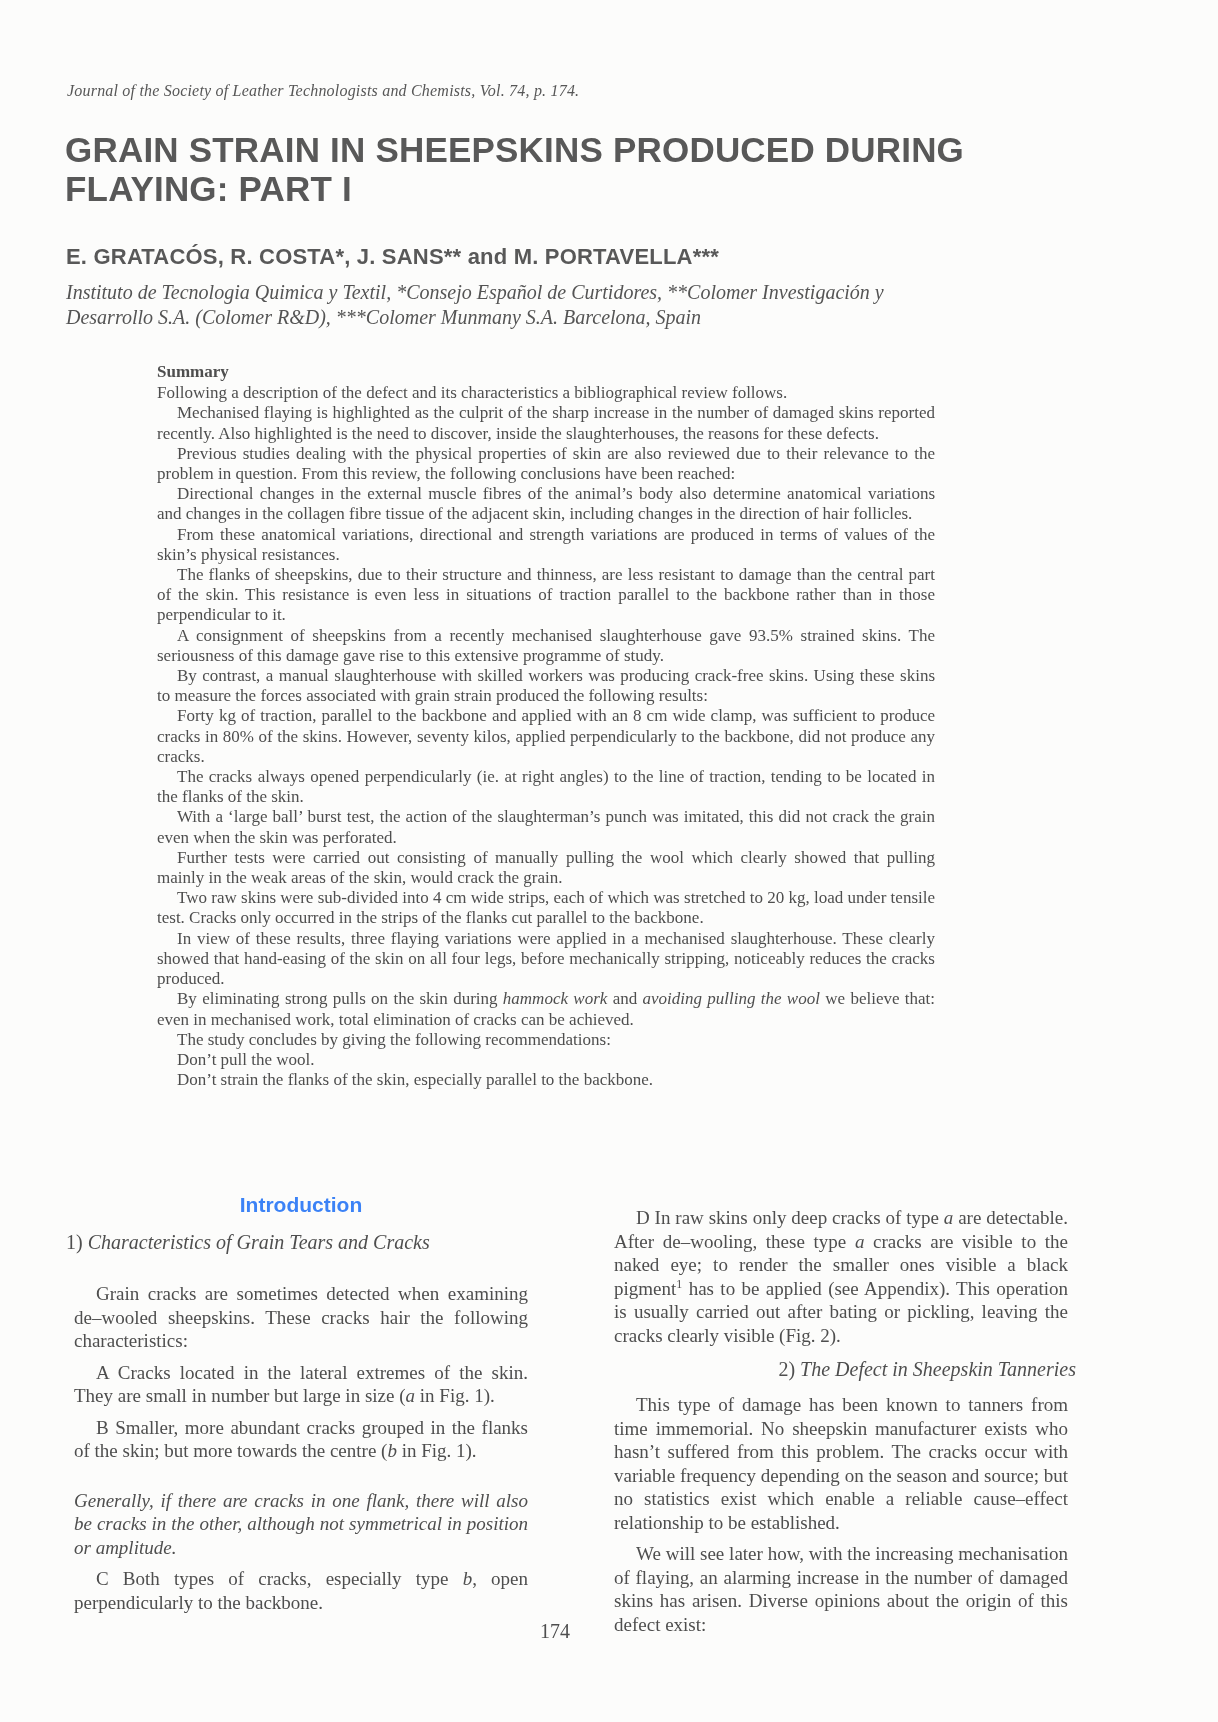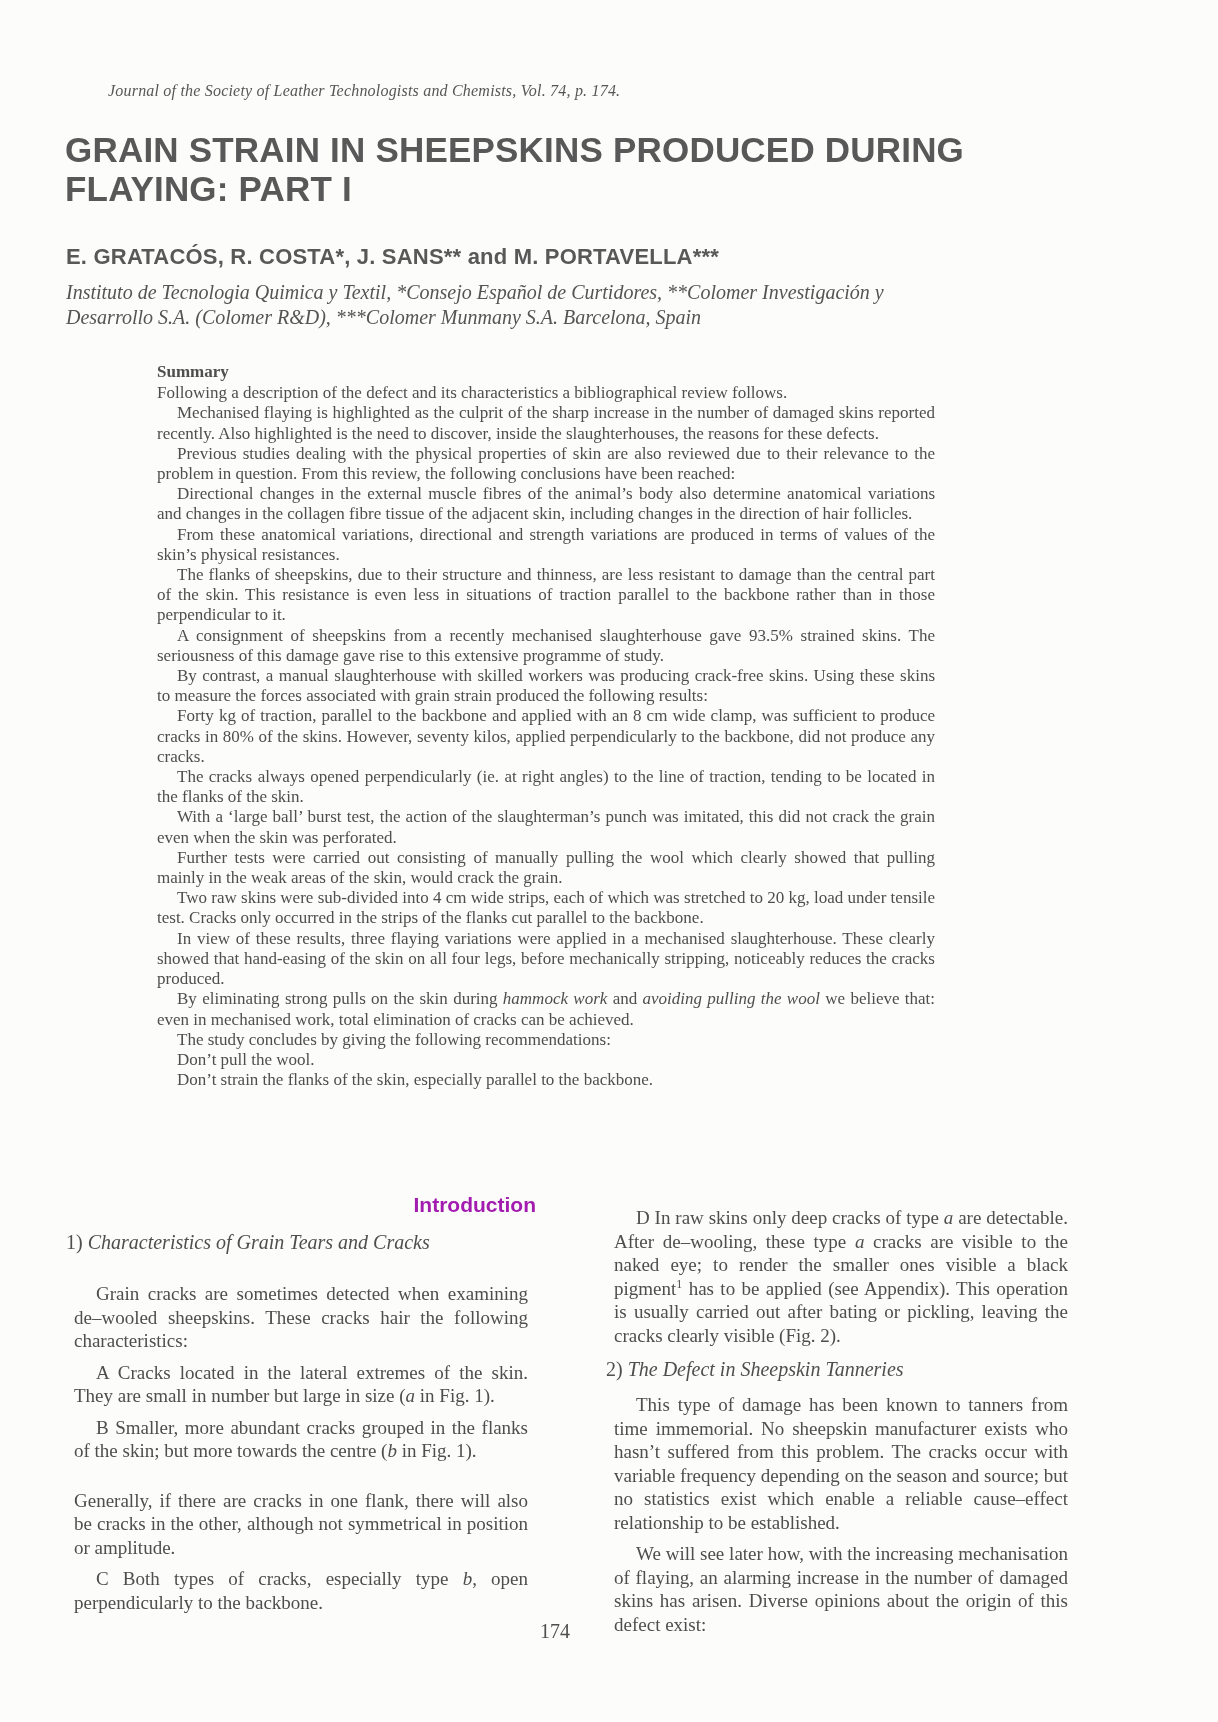--- a/index.html
+++ b/index.html
@@ -7,21 +7,21 @@
     position:relative;
     width:1218px; height:1722px;
     margin:0 auto;
     background:#fcfcfb;
     color:#4e4e4e;
     overflow:hidden;
   }
   .journal-line {
     position:absolute; left:67px; top:82px;
     font:italic 16px "Liberation Serif", serif;
-    color:#575757; letter-spacing:0.2px;margin-left:41px;
+    color:#575757; letter-spacing:0.2px;
   }
   .title {
     position:absolute; left:65px; top:130px; width:930px;
     margin:0;
     font-family:"Liberation Sans", sans-serif;
     font-weight:700; font-size:35px; line-height:39px;
     color:#585858; letter-spacing:0.2px;
   }
   .title-line { display:block; }
   .authors {
@@ -53,30 +53,30 @@
     font-size:19px; line-height:23.5px;
     text-align:justify; color:#4e4e4e;
   }
   .col-left  { width:470px; margin-right:70px; }
   .col-right { width:470px; padding-top:6px; }
 
   .intro-heading {
     margin:0 0 12px 0;
     font-family:"Liberation Sans", sans-serif;
     font-weight:700; font-size:21px; line-height:26px;
-    color:#a21caf; text-align:right;
+    color:#3b82f6; text-align:center;
   }
   .subheading {
     margin:0 0 28px 0;
     font-size:20px; line-height:24px; text-align:left;
   }
-  .subheading-tight { margin:10px 0 12px 0; font-size:20px; line-height:24px; text-align:left; }
+  .subheading-tight { margin:10px 0 12px 0; font-size:20px; line-height:24px; text-align:right; }
   .c-para { margin:8px; }
   .c-para.indent { text-indent:22px; }
-  .c-para.spaced { margin-top:26px; }
+  .c-para.spaced { margin-top:26px;font-style:italic; }
   .col i, .subheading i, .subheading-tight i { font-style:italic; }
   .col sup { font-size:12px; line-height:0; vertical-align:super; }
 
   .page-number {
     position:absolute; left:540px; top:1620px;
     font:20px "Liberation Serif", serif; color:#4e4e4e;
   }
 </style>
 </head>
 <body>

